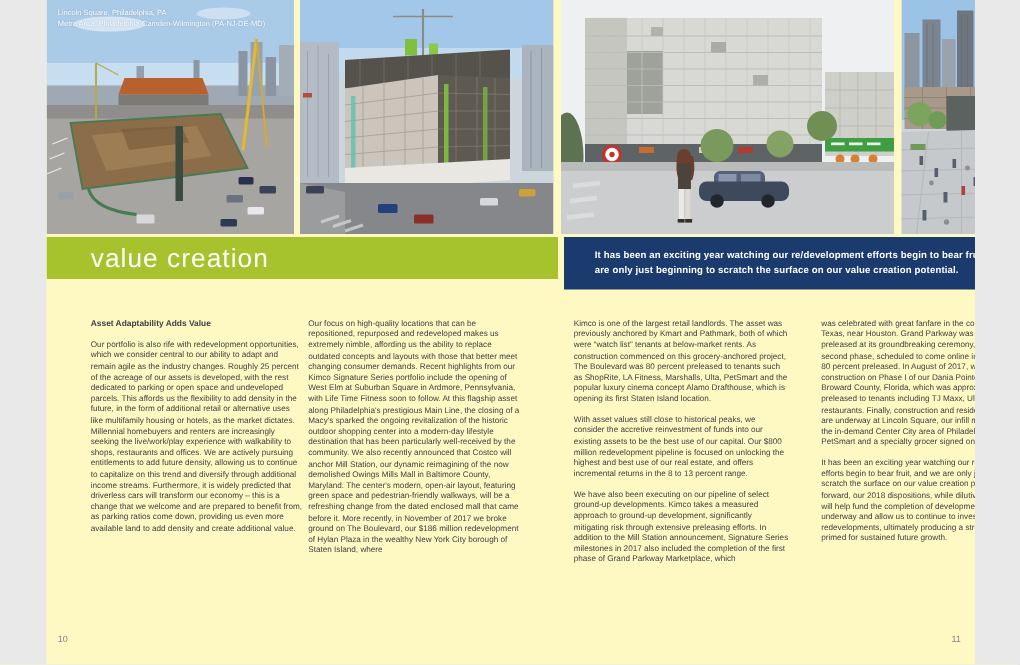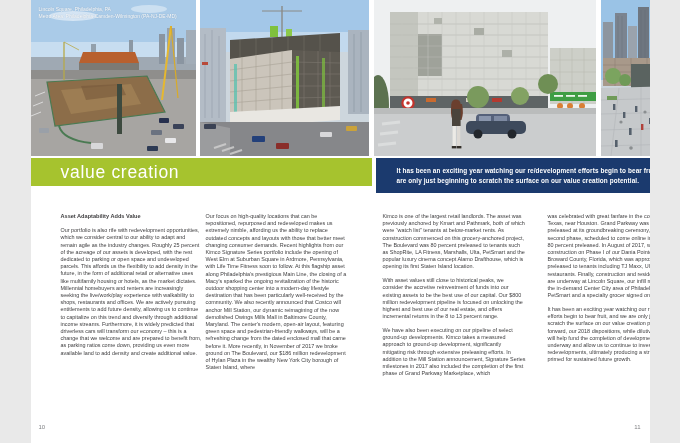--- a/index.html
+++ b/index.html
@@ -1,16 +1,16 @@
 <!DOCTYPE html>
 <html><head>
 <meta charset="utf-8">
 <style>
   html,body{margin:0;padding:0;background:#e9e9e9;}
-  .sheet{position:relative;width:619px;height:443px;background:#ffffff;
+  .sheet{position:relative;width:619px;height:443px;background:#fef9c3;
          font-family:"Liberation Sans",sans-serif;overflow:hidden;margin:0 auto;}
   
   .photo{position:absolute;top:0;height:156px;overflow:hidden;background:#cdd6dd;}
   .photo svg{display:block;width:100%;height:100%;}
   #photo1{left:0;width:165px;}
   #photo2{left:169px;width:169px;}
   #photo3{left:343px;width:222px;}
   #photo4{left:570px;width:102px;}
   .caption{position:absolute;top:6px;left:8px;color:#ffffff;font-size:5px;
            line-height:6.6px;text-shadow:0 0 1px rgba(60,90,120,.45);}

